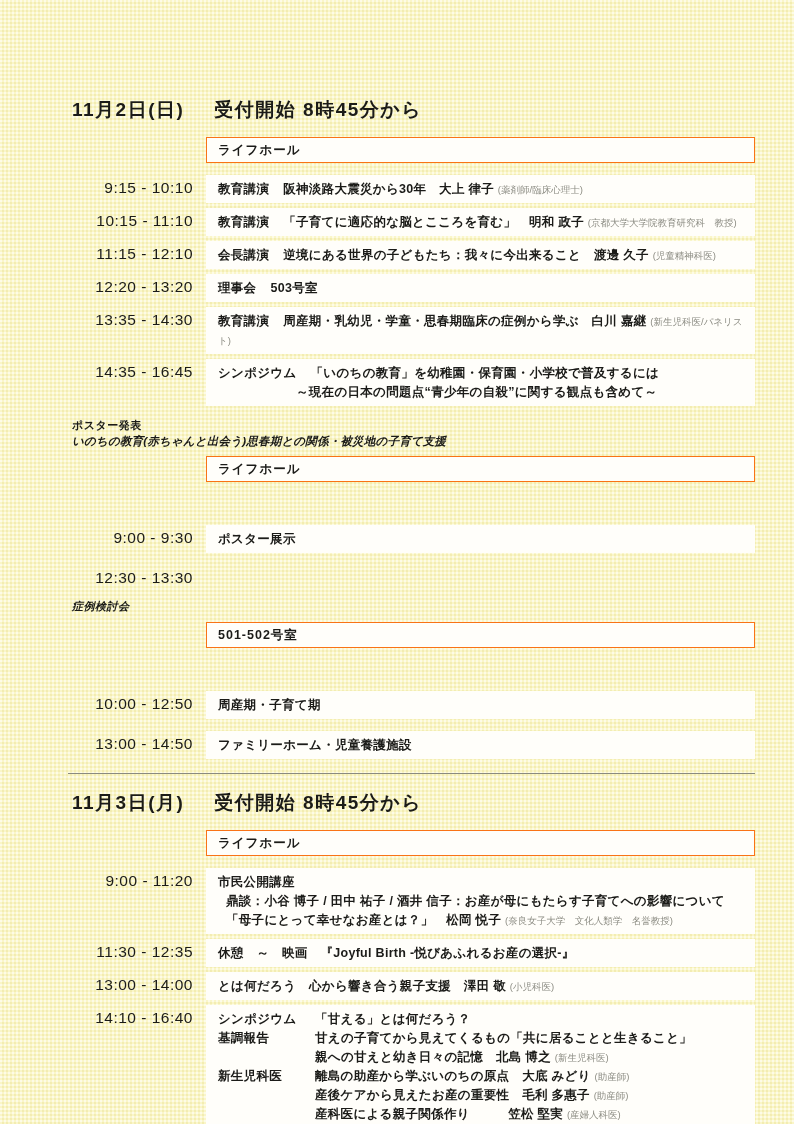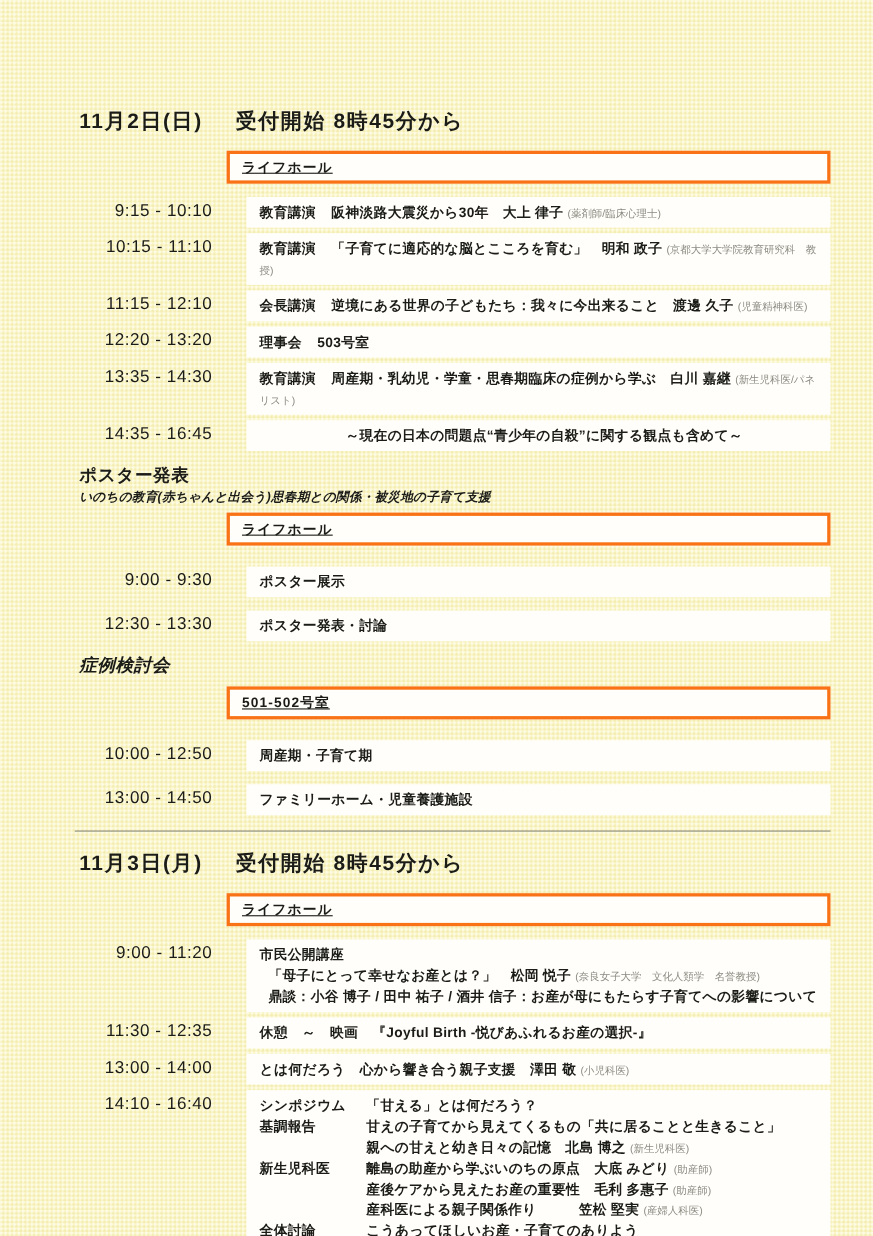--- a/index.html
+++ b/index.html
@@ -10,43 +10,42 @@
     background-color:#faf6c9;
     background-image:
       radial-gradient(circle at 1px 1px, rgba(255,255,255,.55) 1px, transparent 1.4px),
       radial-gradient(circle at 3px 3px, rgba(226,210,120,.28) 1px, transparent 1.4px);
     background-size:4px 4px;
   }
   .page{box-sizing:border-box;padding:97px 39px 0 72px;}
   .day-title{font-size:19px;font-weight:bold;letter-spacing:1.5px;margin:0 0 14px 0;white-space:nowrap;}
   .day-title .reception{margin-left:30px;}
   .venue-box{
-    margin-left:134px;border:3px solid #f97316;background:#fffefa;
+    margin-left:134px;border:1px solid #f97316;background:#fffefa;
     padding:4px 11px 3px;font-size:12.5px;font-weight:bold;letter-spacing:1px;
     margin-bottom:12px;
-    text-decoration:underline;
   }
-  .row{display:flex;margin-bottom:5px;gap:18px;}
+  .row{display:flex;margin-bottom:5px;}
   .time{
     width:121px;text-align:right;padding-right:13px;padding-top:4px;
     font-size:15.5px;letter-spacing:.5px;white-space:nowrap;flex:none;
   }
   .cell{
     flex:1;background:#fffefa;padding:5px 12px 4px;
     font-size:12.5px;font-weight:bold;line-height:1.52;letter-spacing:.3px;
   }
   .lbl{margin-right:14px;text-align:right;}
   .note{font-size:9.5px;color:#8c8c83;font-weight:normal;letter-spacing:0;}
   .line2{padding-left:78px;}
   .indent1{padding-left:8px;}
-  .sec-head{margin-left:134px;font-size:16px;font-weight:bold;letter-spacing:.5px;margin:12px 0 1px;}
+  .sec-head{margin-left:134px;font-size:11px;font-weight:bold;letter-spacing:.5px;margin:12px 0 1px;}
   .sec-sub{margin-left:134px;font-size:11.5px;font-weight:bold;letter-spacing:.2px;margin:0 0 7px;font-style:italic;}
   .sep{border:none;border-top:1.5px solid #8a8a80;margin:14px 0 16px -4px;}
   .sym-grid{display:grid;grid-template-columns:97px 1fr;}
-  .mb-extra{margin-bottom:12px;}
+  .mb-extra{margin-bottom:12px;margin-top:24px;}
   .gap-lg{height:7px;}
 </style>
 </head>
 <body>
 
 <div class="page">
 
   <h1 class="day-title"><span>11月2日(日)</span><span class="reception">受付開始 8時45分から</span></h1>
 
   <div class="venue-box">ライフホール</div>
@@ -82,38 +81,38 @@
   <div class="row">
     <div class="time">13:35 - 14:30</div>
     <div class="cell">
       <span class="lbl">教育講演</span><span>周産期・乳幼児・学童・思春期臨床の症例から学ぶ　白川 嘉継</span> <span class="note">(新生児科医/パネリスト)</span>
     </div>
   </div>
 
   <div class="row">
     <div class="time">14:35 - 16:45</div>
     <div class="cell">
+      <div><span class="lbl">シンポジウム</span><span>「いのちの教育」を幼稚園・保育園・小学校で普及するには</span></div>
       <div class="line2">～現在の日本の問題点“青少年の自殺”に関する観点も含めて～</div>
     </div>
   </div>
 
   <div class="sec-head">ポスター発表</div>
   <div class="sec-sub">いのちの教育(赤ちゃんと出会う)思春期との関係・被災地の子育て支援</div>
 
   <div class="venue-box">ライフホール</div>
   <div class="gap-lg"></div>
 
   <div class="row mb-extra">
     <div class="time">9:00 - 9:30</div>
     <div class="cell"><span>ポスター展示</span></div>
   </div>
 
   <div class="row">
     <div class="time">12:30 - 13:30</div>
-    <div class="cell"><span>ポスター発表・討論</span></div>
   </div>
 
   <div class="sec-head" style="margin-bottom:8px;font-style:italic;">症例検討会</div>
 
   <div class="venue-box">501-502号室</div>
   <div class="gap-lg"></div>
 
   <div class="row mb-extra">
     <div class="time">10:00 - 12:50</div>
     <div class="cell"><span>周産期・子育て期</span></div>
@@ -127,22 +126,22 @@
   <hr class="sep">
 
   <h1 class="day-title"><span>11月3日(月)</span><span class="reception">受付開始 8時45分から</span></h1>
 
   <div class="venue-box">ライフホール</div>
 
   <div class="row">
     <div class="time">9:00 - 11:20</div>
     <div class="cell">
       <div>市民公開講座</div>
+      <div class="indent1">鼎談：小谷 博子 / 田中 祐子 / 酒井 信子：お産が母にもたらす子育てへの影響について</div>
       <div class="indent1"><span>「母子にとって幸せなお産とは？」　松岡 悦子</span> <span class="note">(奈良女子大学　文化人類学　名誉教授)</span></div>
-      <div class="indent1">鼎談：小谷 博子 / 田中 祐子 / 酒井 信子：お産が母にもたらす子育てへの影響について</div>
     </div>
   </div>
 
   <div class="row">
     <div class="time">11:30 - 12:35</div>
     <div class="cell"><span>休憩　～　映画　『Joyful Birth -悦びあふれるお産の選択-』</span></div>
   </div>
 
   <div class="row">
     <div class="time">13:00 - 14:00</div>

